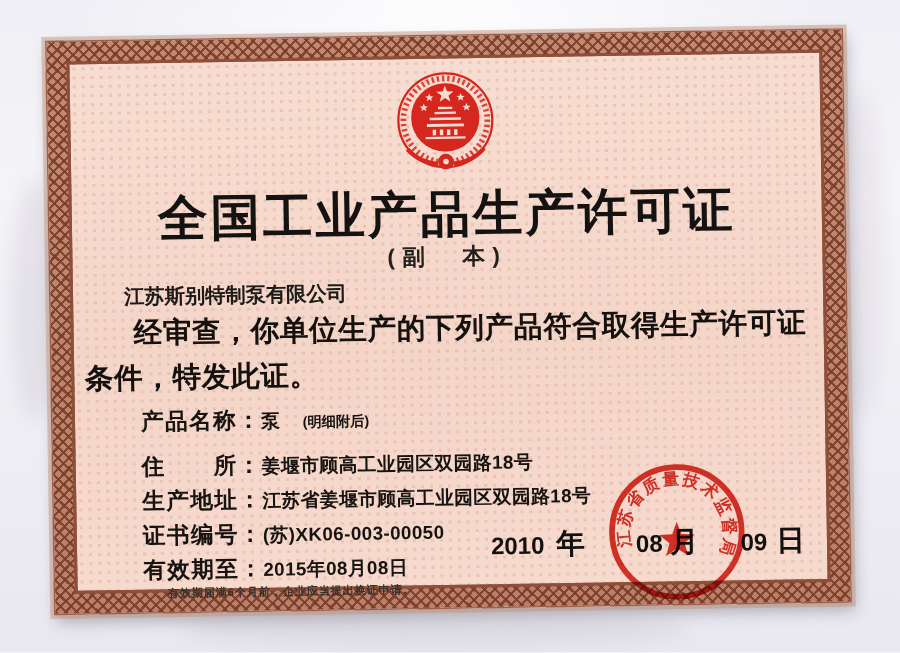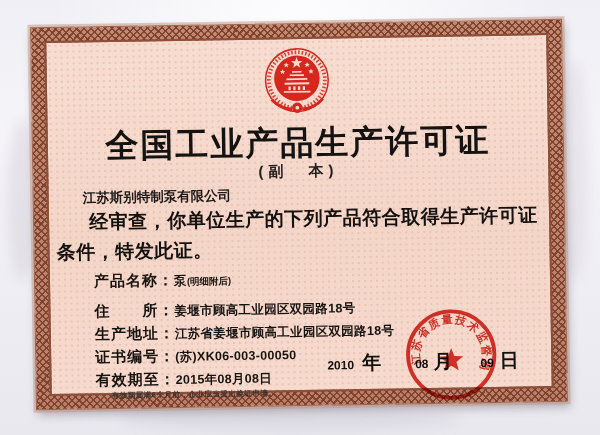--- a/index.html
+++ b/index.html
@@ -40,30 +40,30 @@
   .title{top:82px;font-size:33px;font-weight:800;letter-spacing:2px;color:#151311;
          font-family:"Liberation Sans","DejaVu Sans",sans-serif;}
   .subtitle{top:123px;font-size:15px;font-weight:700;letter-spacing:5px;color:#23201e;}
   .company{left:34px;top:147px;font-size:13.5px;font-weight:700;color:#1d1a18;}
   .stmt1{left:40px;top:167px;font-size:19px;font-weight:800;letter-spacing:.5px;color:#14110f;}
   .stmt2{left:7px;top:197px;font-size:19px;font-weight:800;letter-spacing:.5px;color:#14110f;}
 
   .row{left:44px;white-space:nowrap;color:#161310;}
   .row .lbl{font-size:15px;font-weight:800;letter-spacing:1px;}
   .row .val{font-size:12.5px;font-weight:700;letter-spacing:.3px;}
-  .row .val-note{font-size:9.5px;font-weight:700;}
+  .row .val-note{font-size:9.5px;font-weight:700;margin-left:15px;}
   .r-product{top:230px;}
   .r-address{top:260px;}
   .r-prodaddr{top:283px;}
   .r-certno{top:306px;}
   .r-valid{top:329px;}
   .renewal{left:60px;top:349px;font-size:7.5px;font-weight:700;color:#3a322d;letter-spacing:.5px;}
 
   .date-row{left:276px;top:312px;width:220px;display:flex;align-items:baseline;color:#131110;}
-  .date-num{font-size:12px;font-weight:800;font-family:"Liberation Sans",sans-serif;}
+  .date-num{font-size:16px;font-weight:800;font-family:"Liberation Sans",sans-serif;}
   .date-unit{font-size:19px;font-weight:700;font-family:"Liberation Serif","DejaVu Serif",serif;}
   .g1{margin-left:8px;} .g2{margin-left:34px;} .g3{margin-left:5px;}
   .g4{margin-left:28px;} .g5{margin-left:6px;}
 
   .seal{left:352px;top:270px;width:96px;height:96px;opacity:.92;mix-blend-mode:multiply;}
 </style>
 </head>
 <body>
 
 <div class="scan-stain" style="left:8px;top:120px;width:30px;height:160px;background:rgba(200,195,205,.35);"></div>

